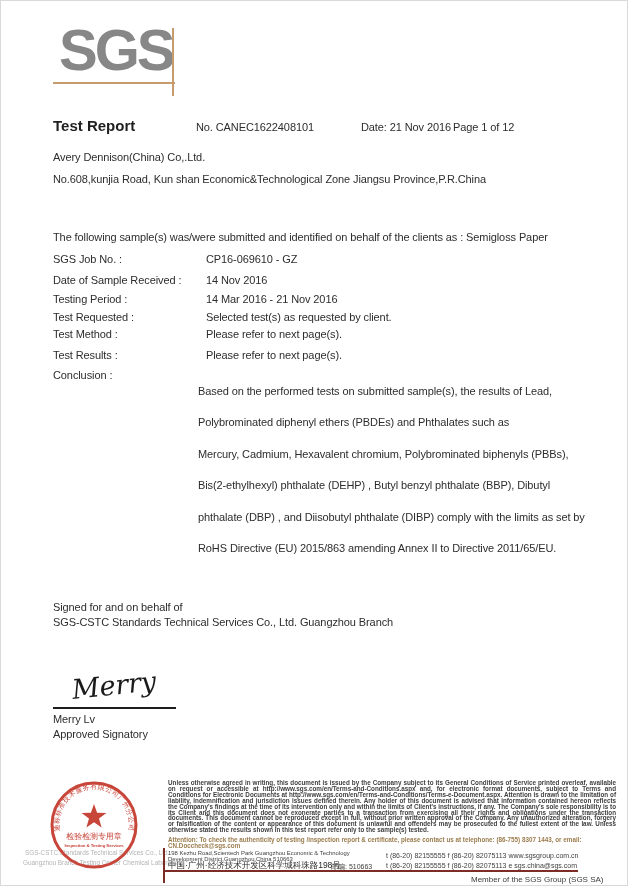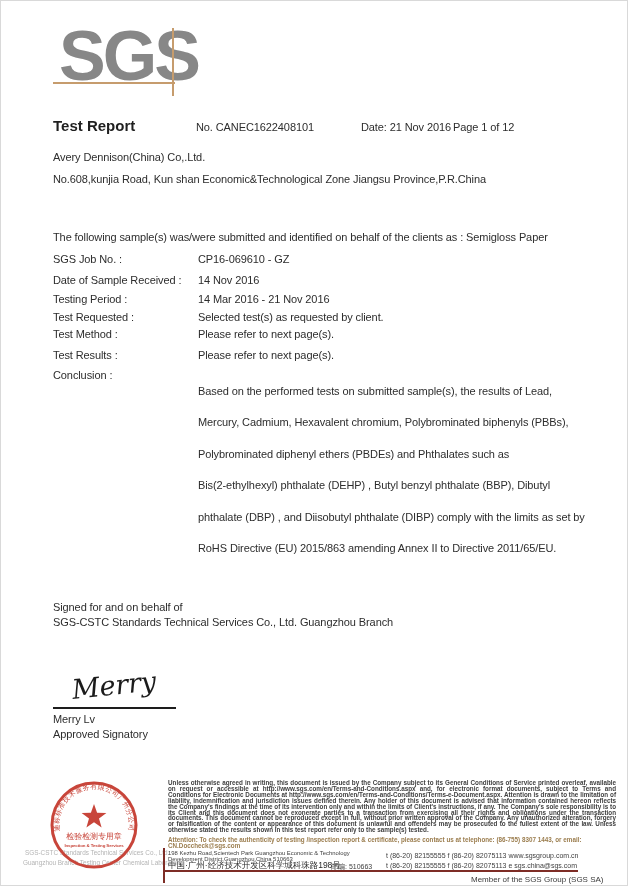--- a/index.html
+++ b/index.html
@@ -6,36 +6,36 @@
   html,body { background:#ffffff; }
   .page {
     position:relative; width:628px; height:886px; background:#fff;
     font-family:"Liberation Sans", sans-serif; color:#2d2d2d;
     border:1px solid #d9d9d9; overflow:hidden;
     font-size:11px; letter-spacing:-0.1px;
   }
   .abs { position:absolute; }
 
   
-  .logo { left:58px; top:20px; font-weight:bold; font-size:70px; letter-spacing:-3px; color:#878787; line-height:1; }
+  .logo { left:58px; top:20px; font-weight:bold; font-size:58px; letter-spacing:-3px; color:#878787; line-height:1; }
   .logo-hline { left:52px; top:81px; width:122px; height:2px; background:#c69c6d; }
   .logo-vline { left:171px; top:27px; width:2px; height:68px; background:#c69c6d; }
 
   .title { left:52px; top:116px; font-size:15px; font-weight:bold; color:#1f1f1f; letter-spacing:0; }
   .report-no { left:195px; top:120px; }
   .rdate { left:340px; top:120px;padding-left:20px; }
   .pageno { left:452px; top:120px; }
 
   .client-name { left:52px; top:150px; }
   .client-addr { left:52px; top:172px; }
 
   .intro { left:52px; top:230px; white-space:nowrap;text-align:center; }
 
   .frow { left:52px; width:560px; white-space:nowrap; }
-  .frow .val { position:absolute; left:145px; top:0; white-space:nowrap; }
+  .frow .val { position:absolute; left:153px; top:0; white-space:nowrap; }
   .r0{top:252px}.r1{top:273px}.r2{top:292px}.r3{top:310px}.r4{top:327px}.r5{top:348px}
 
   .conc-label { left:52px; top:368px; }
   .conc-lines { left:197px; top:368px; }
   .conc-lines div { height:15.4px; white-space:nowrap;margin-top:16px; }
 
   .signed1 { left:52px; top:600px; }
   .signed2 { left:52px; top:615px; }
 
   .sig-svg { left:66px; top:668px; }
@@ -101,22 +101,22 @@
     <span class="val">Please refer to next page(s).</span>
   </div>
   <div class="abs frow r5">
     <span class="lbl">Test Results :</span>
     <span class="val">Please refer to next page(s).</span>
   </div>
 
   <div class="abs conc-label">Conclusion :</div>
   <div class="abs conc-lines">
     <div>Based on the performed tests on submitted sample(s), the results of Lead,</div>
+    <div>Polybrominated diphenyl ethers (PBDEs) and Phthalates such as</div>
     <div>Mercury, Cadmium, Hexavalent chromium, Polybrominated biphenyls (PBBs),</div>
-    <div>Polybrominated diphenyl ethers (PBDEs) and Phthalates such as</div>
     <div>Bis(2-ethylhexyl) phthalate (DEHP) , Butyl benzyl phthalate (BBP), Dibutyl</div>
     <div>phthalate (DBP) , and Diisobutyl phthalate (DIBP) comply with the limits as set by</div>
     <div>RoHS Directive (EU) 2015/863 amending Annex II to Directive 2011/65/EU.</div>
   </div>
 
   <div class="abs signed1">Signed for and on behalf of</div>
   <div class="abs signed2">SGS-CSTC Standards Technical Services Co., Ltd. Guangzhou Branch</div>
 
   <svg class="abs sig-svg" width="140" height="42" viewBox="0 0 140 42">
     <text x="6" y="30" font-family="DejaVu Serif, serif" font-style="italic" font-size="27" fill="#1b1b1b" transform="rotate(-6 6 30)">Merry</text>

